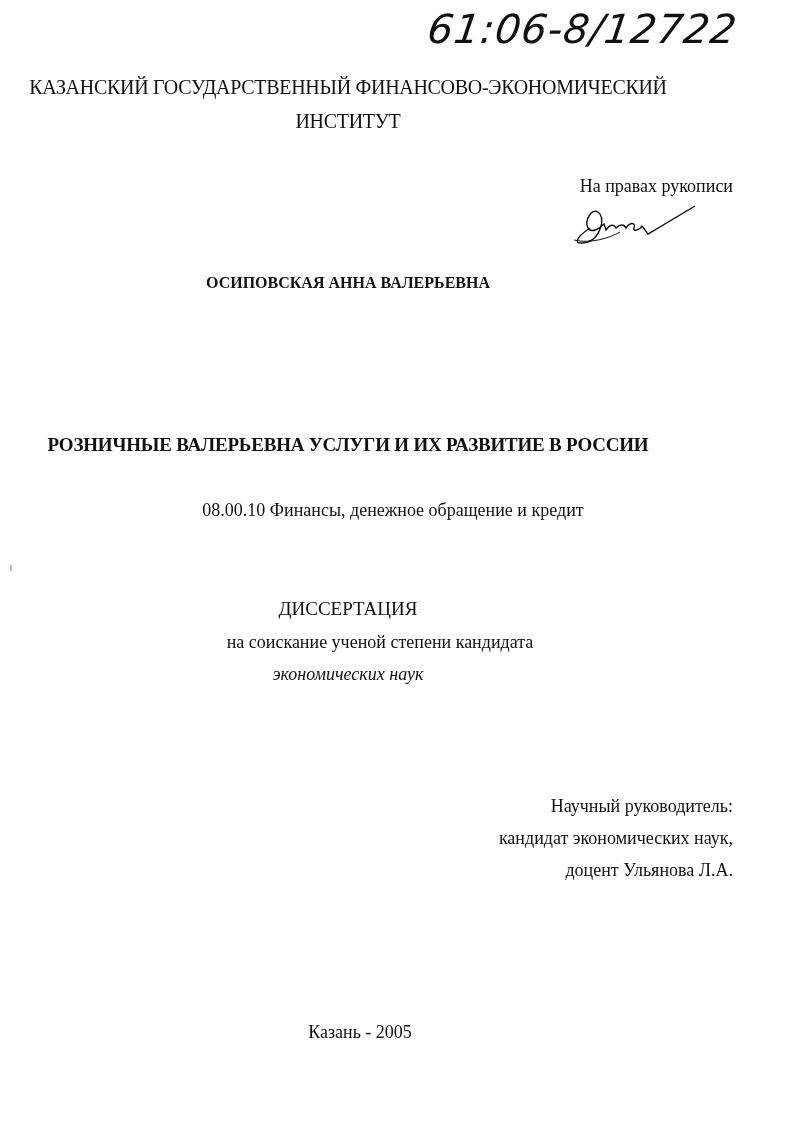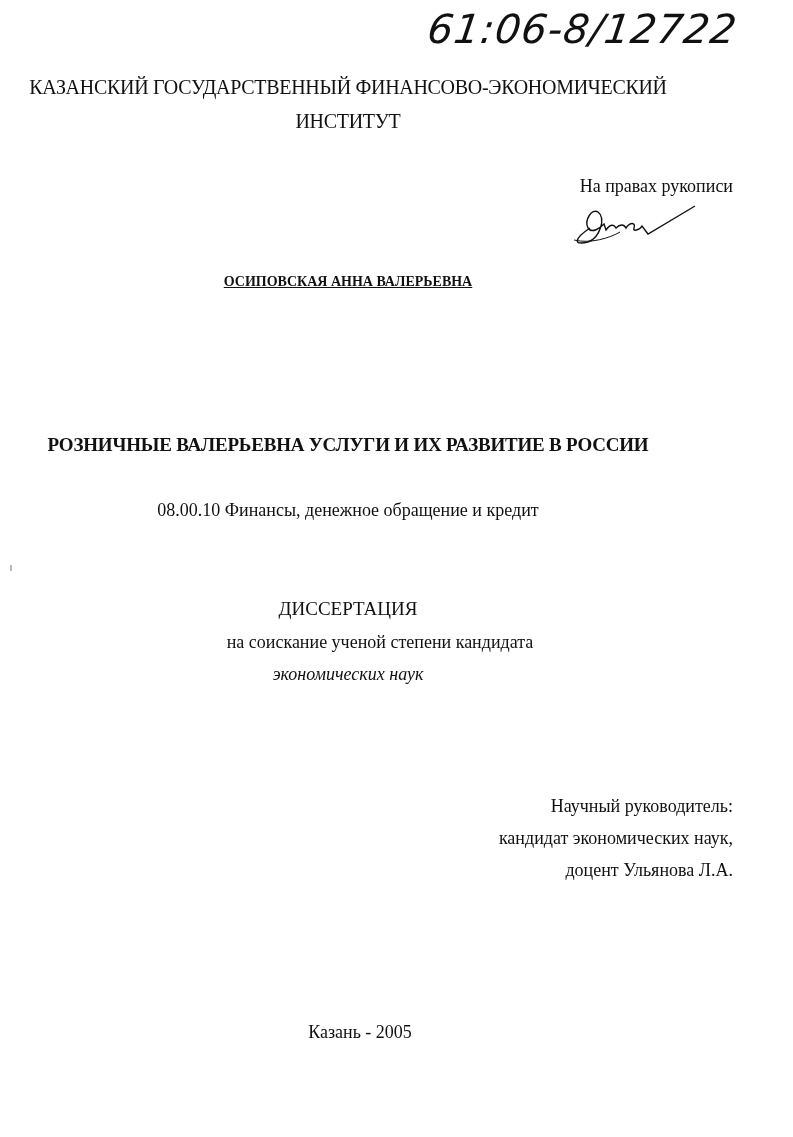--- a/index.html
+++ b/index.html
@@ -28,25 +28,25 @@
 <div class="abs center inst" style="top:76px;">КАЗАНСКИЙ ГОСУДАРСТВЕННЫЙ ФИНАНСОВО-ЭКОНОМИЧЕСКИЙ</div>
 <div class="abs center inst" style="top:110px;">ИНСТИТУТ</div>
 
 <div class="abs right-block" style="top:176px;">На правах рукописи</div>
 
 <svg class="sig" viewBox="0 0 140 50">
   <path d="M20 30 C 5 40, 2 48, 18 44 C 30 40, 36 20, 28 14 C 22 10, 14 22, 18 30 C 22 36, 30 30, 34 26 L 36 32 C 40 26, 44 26, 46 30 C 50 26, 54 26, 56 30 C 60 24, 66 24, 64 30 C 62 34, 70 32, 72 28 L 78 36 L 125 8" fill="none" stroke="#111" stroke-width="1.4"></path>
   <path d="M4 42 C 20 46, 40 40, 50 34" fill="none" stroke="#111" stroke-width="1"></path>
 </svg>
 
-<div class="abs center bold" style="top:274px; font-size:14px;text-decoration:underline;">ОСИПОВСКАЯ АННА ВАЛЕРЬЕВНА</div>
+<div class="abs center bold" style="top:274px; font-size:16px;">ОСИПОВСКАЯ АННА ВАЛЕРЬЕВНА</div>
 
 <div class="abs center bold" style="top:434px; font-size:19px; letter-spacing:-0.2px;">РОЗНИЧНЫЕ ВАЛЕРЬЕВНА УСЛУГИ И ИХ РАЗВИТИЕ В РОССИИ</div>
 
-<div class="abs center" style="top:500px; font-size:18px;">08.00.10 Финансы, денежное обращение и кредит</div>
+<div class="abs center" style="top:500px; font-size:18px;margin-left:45px;">08.00.10 Финансы, денежное обращение и кредит</div>
 
 <div class="abs center" style="top:598px; font-size:19px;">ДИССЕРТАЦИЯ</div>
 <div class="abs center" style="top:632px; font-size:18px;margin-left:32px;">на соискание ученой степени кандидата</div>
 <div class="abs center" style="top:664px; font-size:18px;font-style:italic;">экономических наук</div>
 
 <div class="abs right-block" style="top:796px;">Научный руководитель:</div>
 <div class="abs right-block" style="top:828px;">кандидат экономических наук,</div>
 <div class="abs right-block" style="top:860px;">доцент Ульянова Л.А.</div>
 
 <div class="abs center" style="top:1022px; font-size:18px;padding-left:12px;">Казань - 2005</div>

